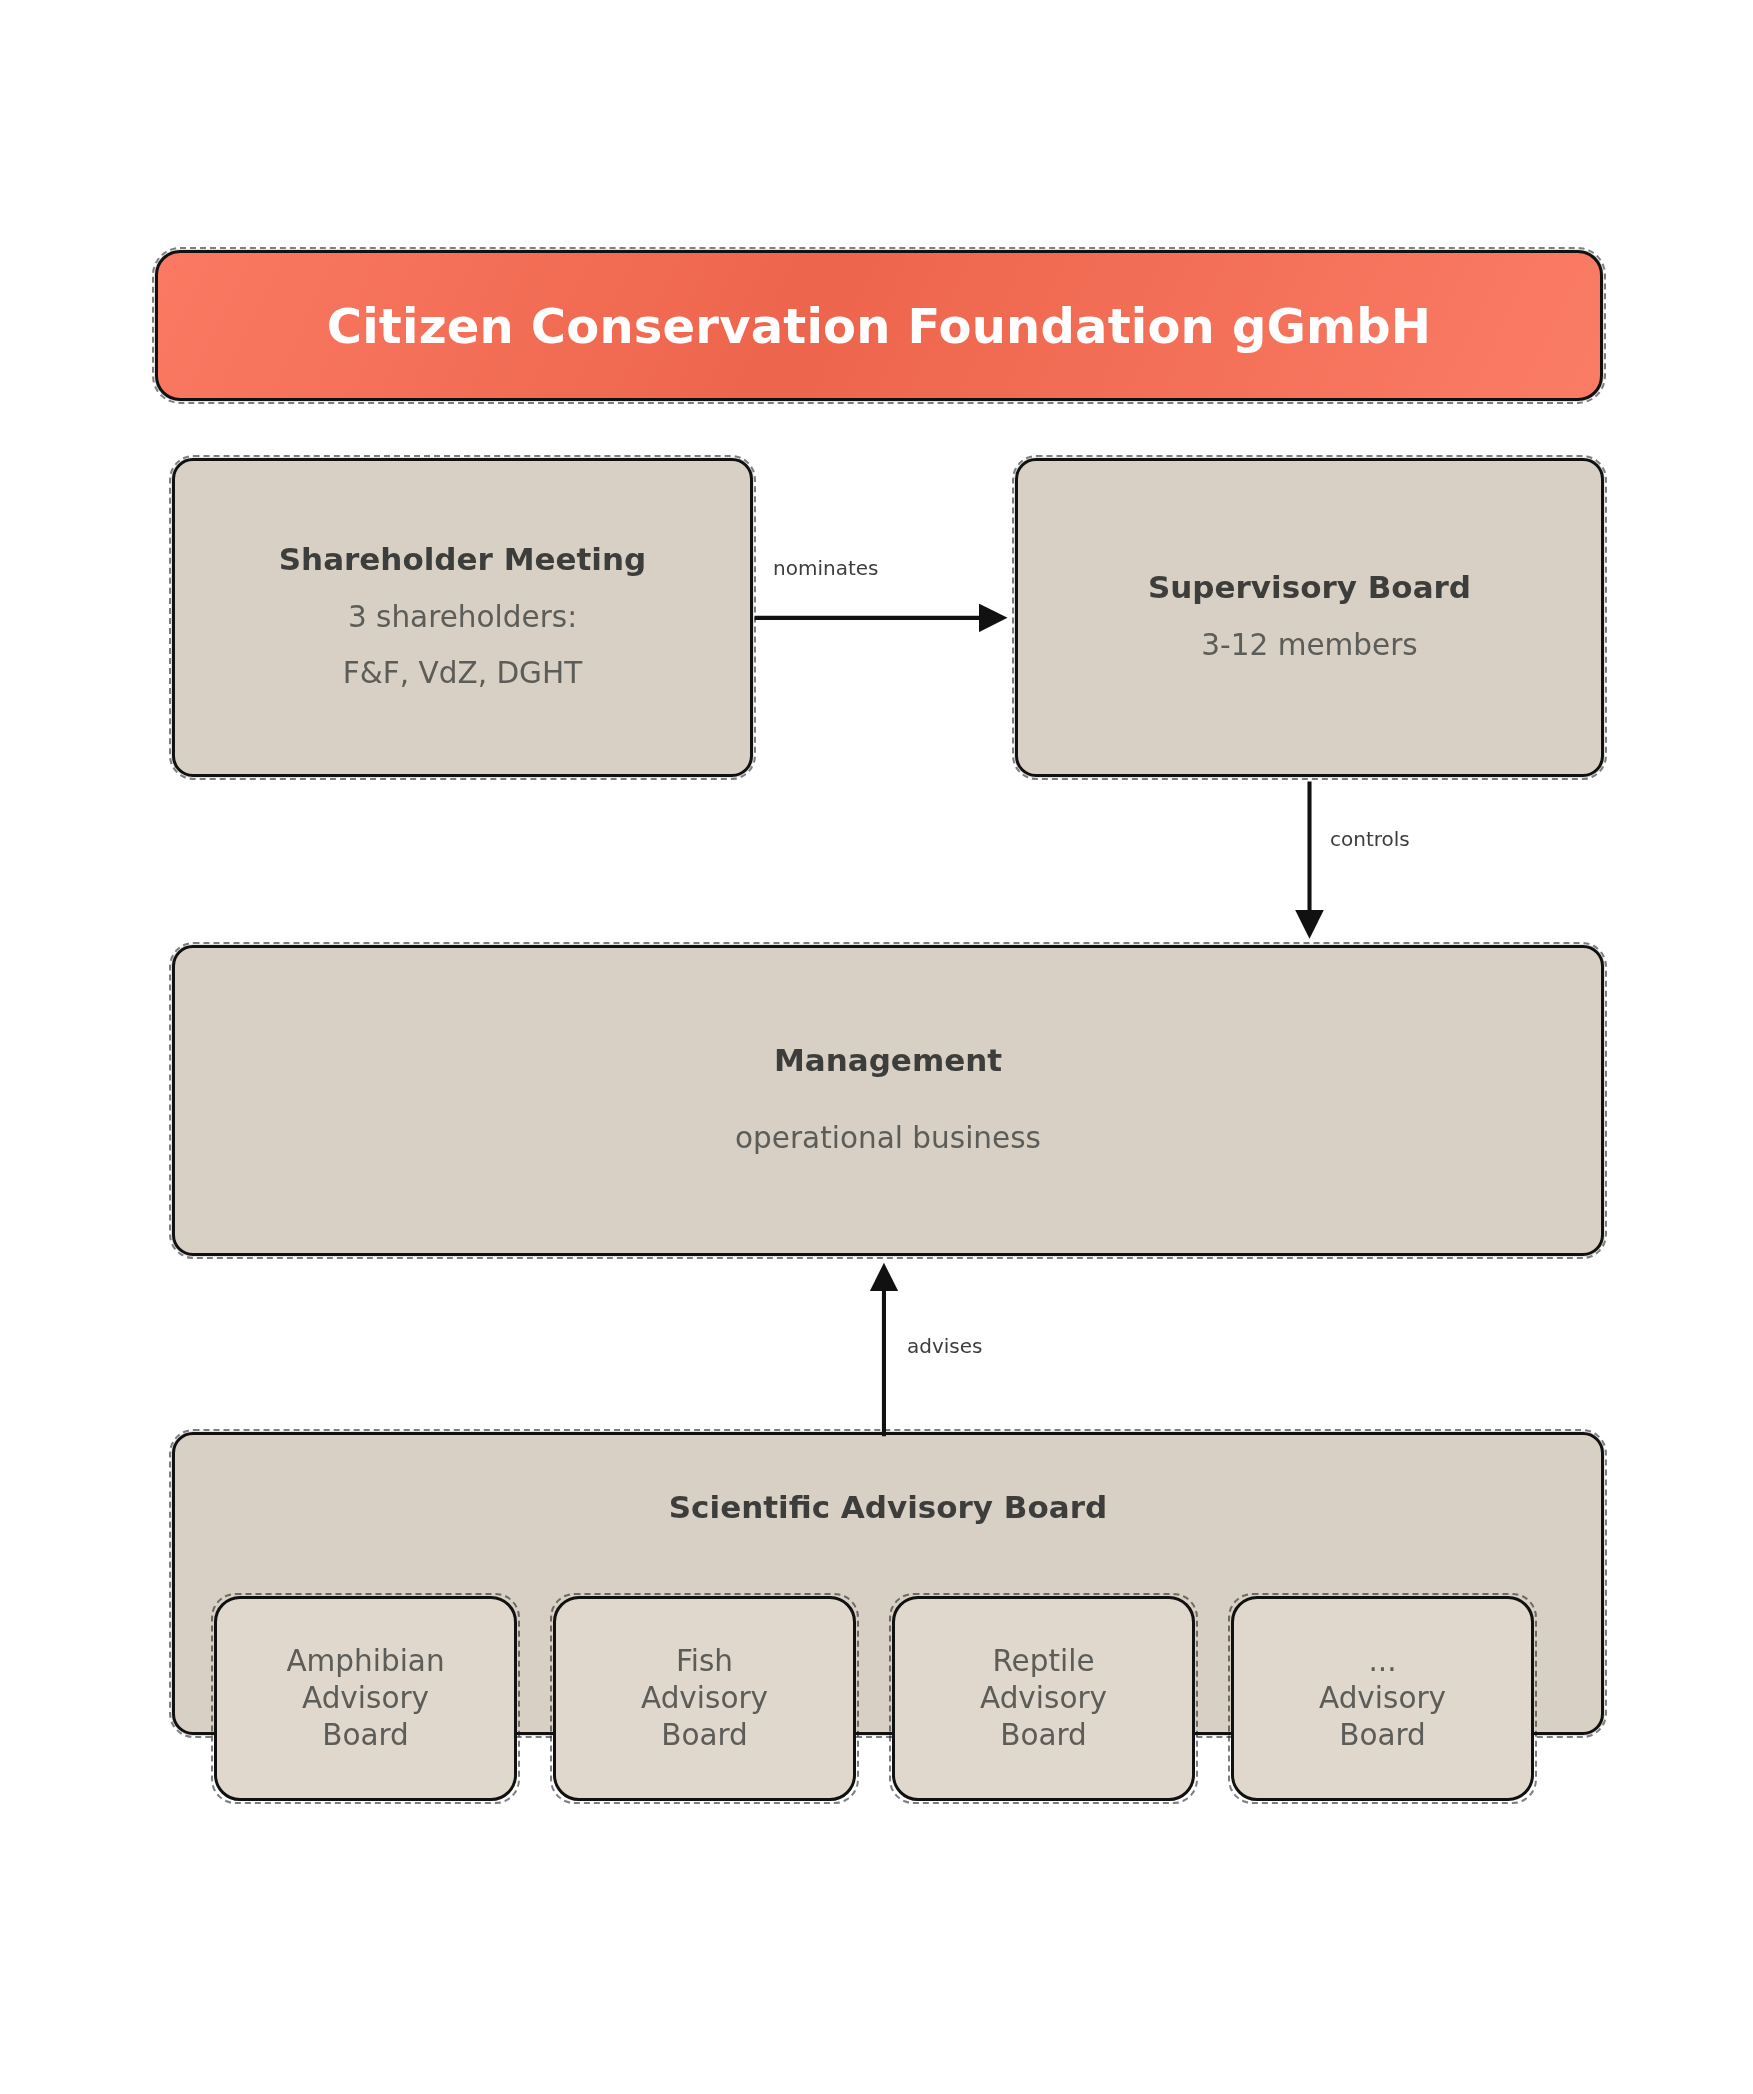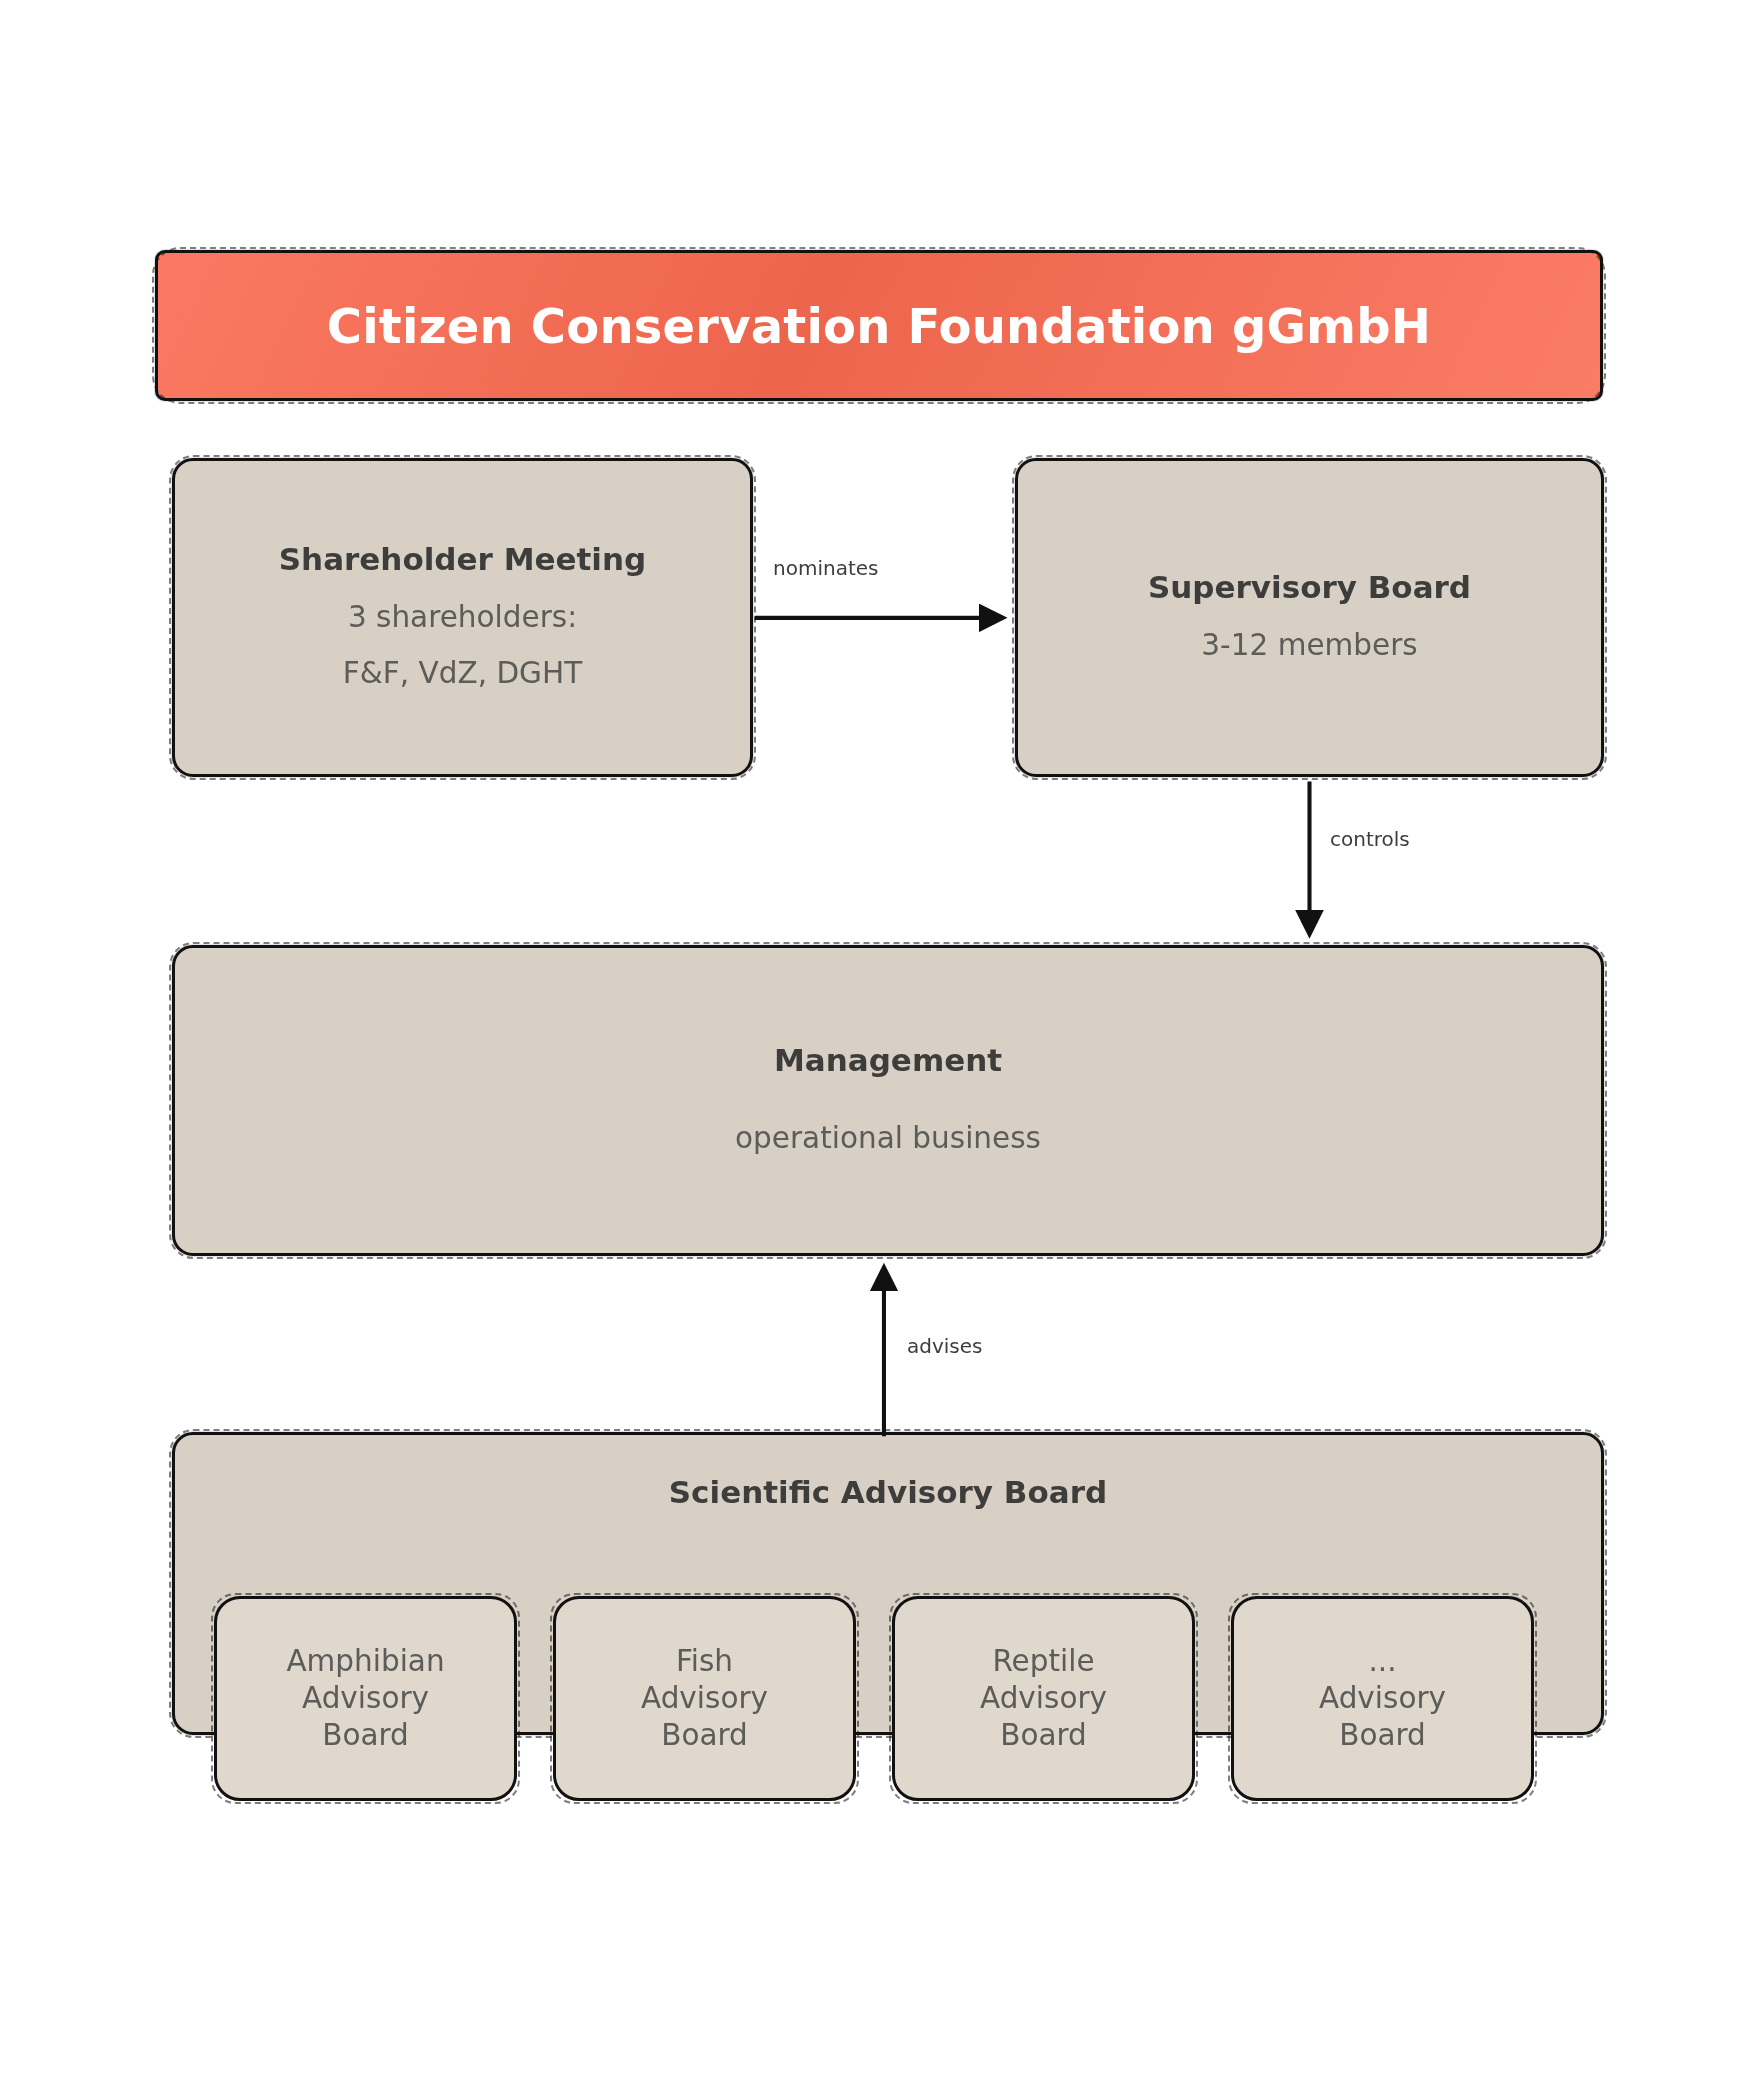--- a/index.html
+++ b/index.html
@@ -47,21 +47,21 @@
     pointer-events: none;
   }
 
   .title-box {
     left: 155px;
     top: 250px;
     width: 1448px;
     height: 151px;
     background: #fa6a50;
     background-image: linear-gradient(115deg, rgba(255,255,255,0.10) 0%, rgba(0,0,0,0.05) 45%, rgba(255,255,255,0.12) 100%);
-    border-radius: 10px;
+    border-radius: 25px;
   }
   .title-box::after {
     border-radius: 28px;
   }
   .title-text {
     font-size: 48px;
     font-weight: bold;
     color: #ffffff;
     letter-spacing: 0.2px;
   }
@@ -86,21 +86,21 @@
     width: 1432px;
     height: 311px;
     padding: 0 24.5px;
   }
   .advisory-box {
     left: 172px;
     top: 1432px;
     width: 1432px;
     height: 303px;
     justify-content: flex-start;
-    padding-top: 39px;
+    padding-top: 54px;
   }
 
   .box-heading {
     font-size: 31px;
     font-weight: bold;
     color: #3d3d3b;
     margin-bottom: 19.6px;
     line-height: 1.2;
   }
   .box-sub {

